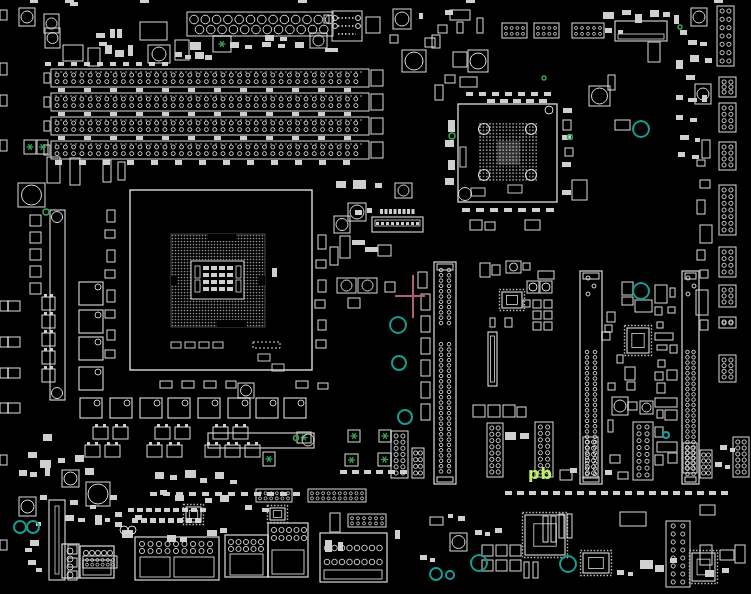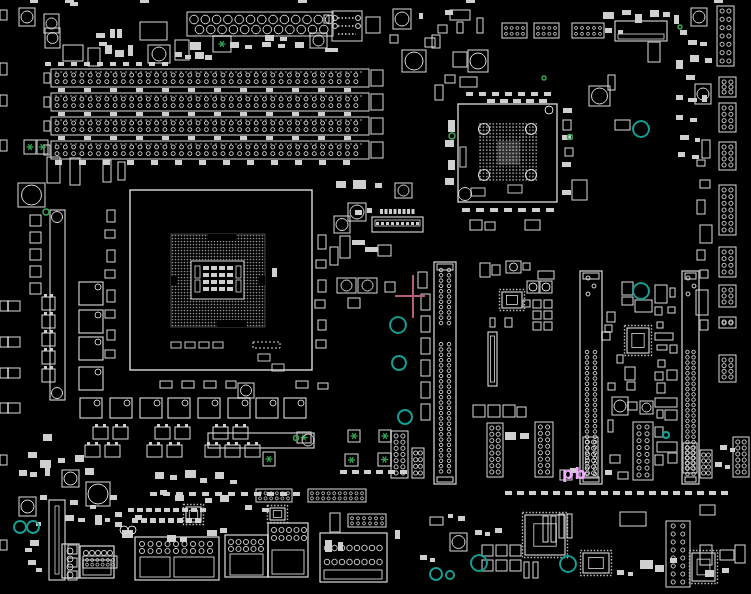--- a/index.html
+++ b/index.html
@@ -1,19 +1,19 @@
 <!DOCTYPE html>
 <html><head>
 <meta charset="utf-8">
 <style>
   html,body{margin:0;padding:0;background:#000;}
   .stage{position:relative;width:751px;height:594px;background:#000;overflow:hidden;
          font-family:"Liberation Sans",sans-serif;}
   svg{position:absolute;left:0;top:0;}
-  .pb-label{position:absolute;left:562px;top:464px;color:#f0abfc;font-weight:bold;
+  .pb-label{position:absolute;left:528px;top:464px;color:#bef264;font-weight:bold;
             font-size:16px;letter-spacing:1px;font-family:"DejaVu Sans",sans-serif;}
 </style>
 </head>
 <body>
 
 <div class="stage">
   <svg id="board" width="751" height="594" viewBox="0 0 751 594">
       <defs>
         <pattern id="pins" width="3" height="3" patternUnits="userSpaceOnUse">
           <circle cx="1.5" cy="1.5" r="0.85" fill="#8f8f8f"></circle>

